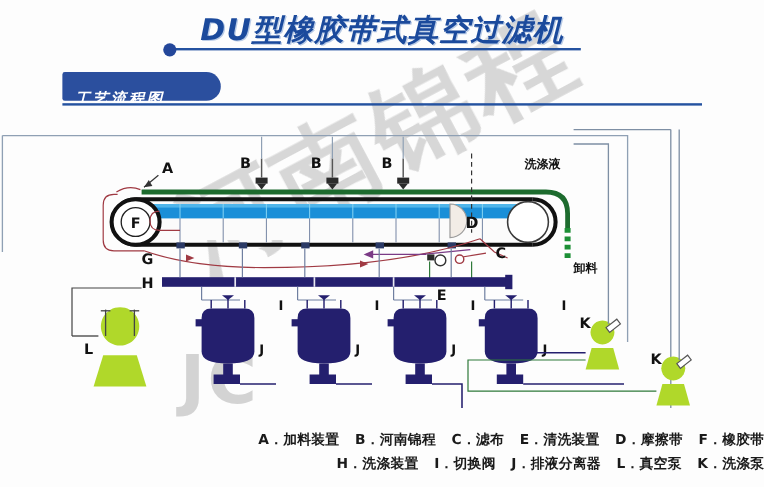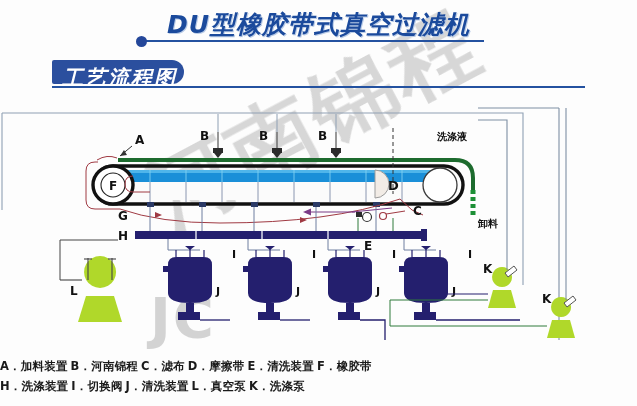--- a/index.html
+++ b/index.html
@@ -19,32 +19,32 @@
   .title{position:absolute;left:0;top:8px;width:637px;text-align:center;
     font-family:"DejaVu Sans",sans-serif;font-style:italic;font-weight:700;
     font-size:25px;color:#1b4a9c;letter-spacing:1px;
     text-shadow:1px 1px 0 #b9cbe6;}
   .title-rule{position:absolute;left:143px;top:40px;width:341px;height:2px;background:#2452a0;}
   .title-dot{position:absolute;left:136px;top:36px;width:11px;height:11px;border-radius:50%;background:#24479a;}
 
   .subtitle-wrap{position:absolute;left:52px;top:60px;width:132px;height:24px;}
   .subtitle-bg{position:absolute;left:0;top:0;width:132px;height:24px;background:#2b4f9e;
      border-radius:2px 12px 12px 2px;}
-  .subtitle-txt{position:absolute;left:10px;top:4px;font-family:"DejaVu Sans",sans-serif;
-     font-size:21px;font-weight:700;font-style:italic;color:#ffffff;letter-spacing:2px;}
+  .subtitle-txt{position:absolute;left:10px;top:14px;font-family:"DejaVu Sans",sans-serif;
+     font-size:13px;font-weight:700;font-style:italic;color:#ffffff;letter-spacing:2px;}
   .subtitle-rule{position:absolute;left:52px;top:86px;width:533px;height:2px;background:#2452a0;}
 
   
   #diagram{position:absolute;left:0;top:90px;width:637px;height:265px;}
   svg{position:absolute;left:0;top:0;}
 
   
   .legend{position:absolute;left:0;top:356px;width:637px;
     font-family:"DejaVu Sans",sans-serif;font-size:11.5px;font-weight:700;color:#1a1a1a;}
-  .legend-row{display:flex;justify-content:flex-start;gap:3px;line-height:20px;white-space:nowrap;}
+  .legend-row{display:flex;justify-content:flex-end;gap:13px;line-height:20px;white-space:nowrap;}
   .legend-item{letter-spacing:.2px;}
 </style>
 </head>
 <body>
 
 <div id="page">
 
   <div class="watermark">河南锦程</div>
   <div class="watermark2">JC</div>
 
@@ -336,26 +336,26 @@
     </g>
 
   </svg>
   </div>
 
   <div class="legend">
     <div class="legend-row">
       <span class="legend-item">A．加料装置</span>
       <span class="legend-item">B．河南锦程</span>
       <span class="legend-item">C．滤布</span>
+      <span class="legend-item">E．清洗装置</span>
       <span class="legend-item">D．摩擦带</span>
-      <span class="legend-item">E．清洗装置</span>
       <span class="legend-item">F．橡胶带</span>
     </div>
     <div class="legend-row">
       <span class="legend-item">H．洗涤装置</span>
       <span class="legend-item">I．切换阀</span>
-      <span class="legend-item">J．清洗装置</span>
+      <span class="legend-item">J．排液分离器</span>
       <span class="legend-item">L．真空泵</span>
       <span class="legend-item">K．洗涤泵</span>
     </div>
   </div>
 
 </div>
 
 </body></html>

